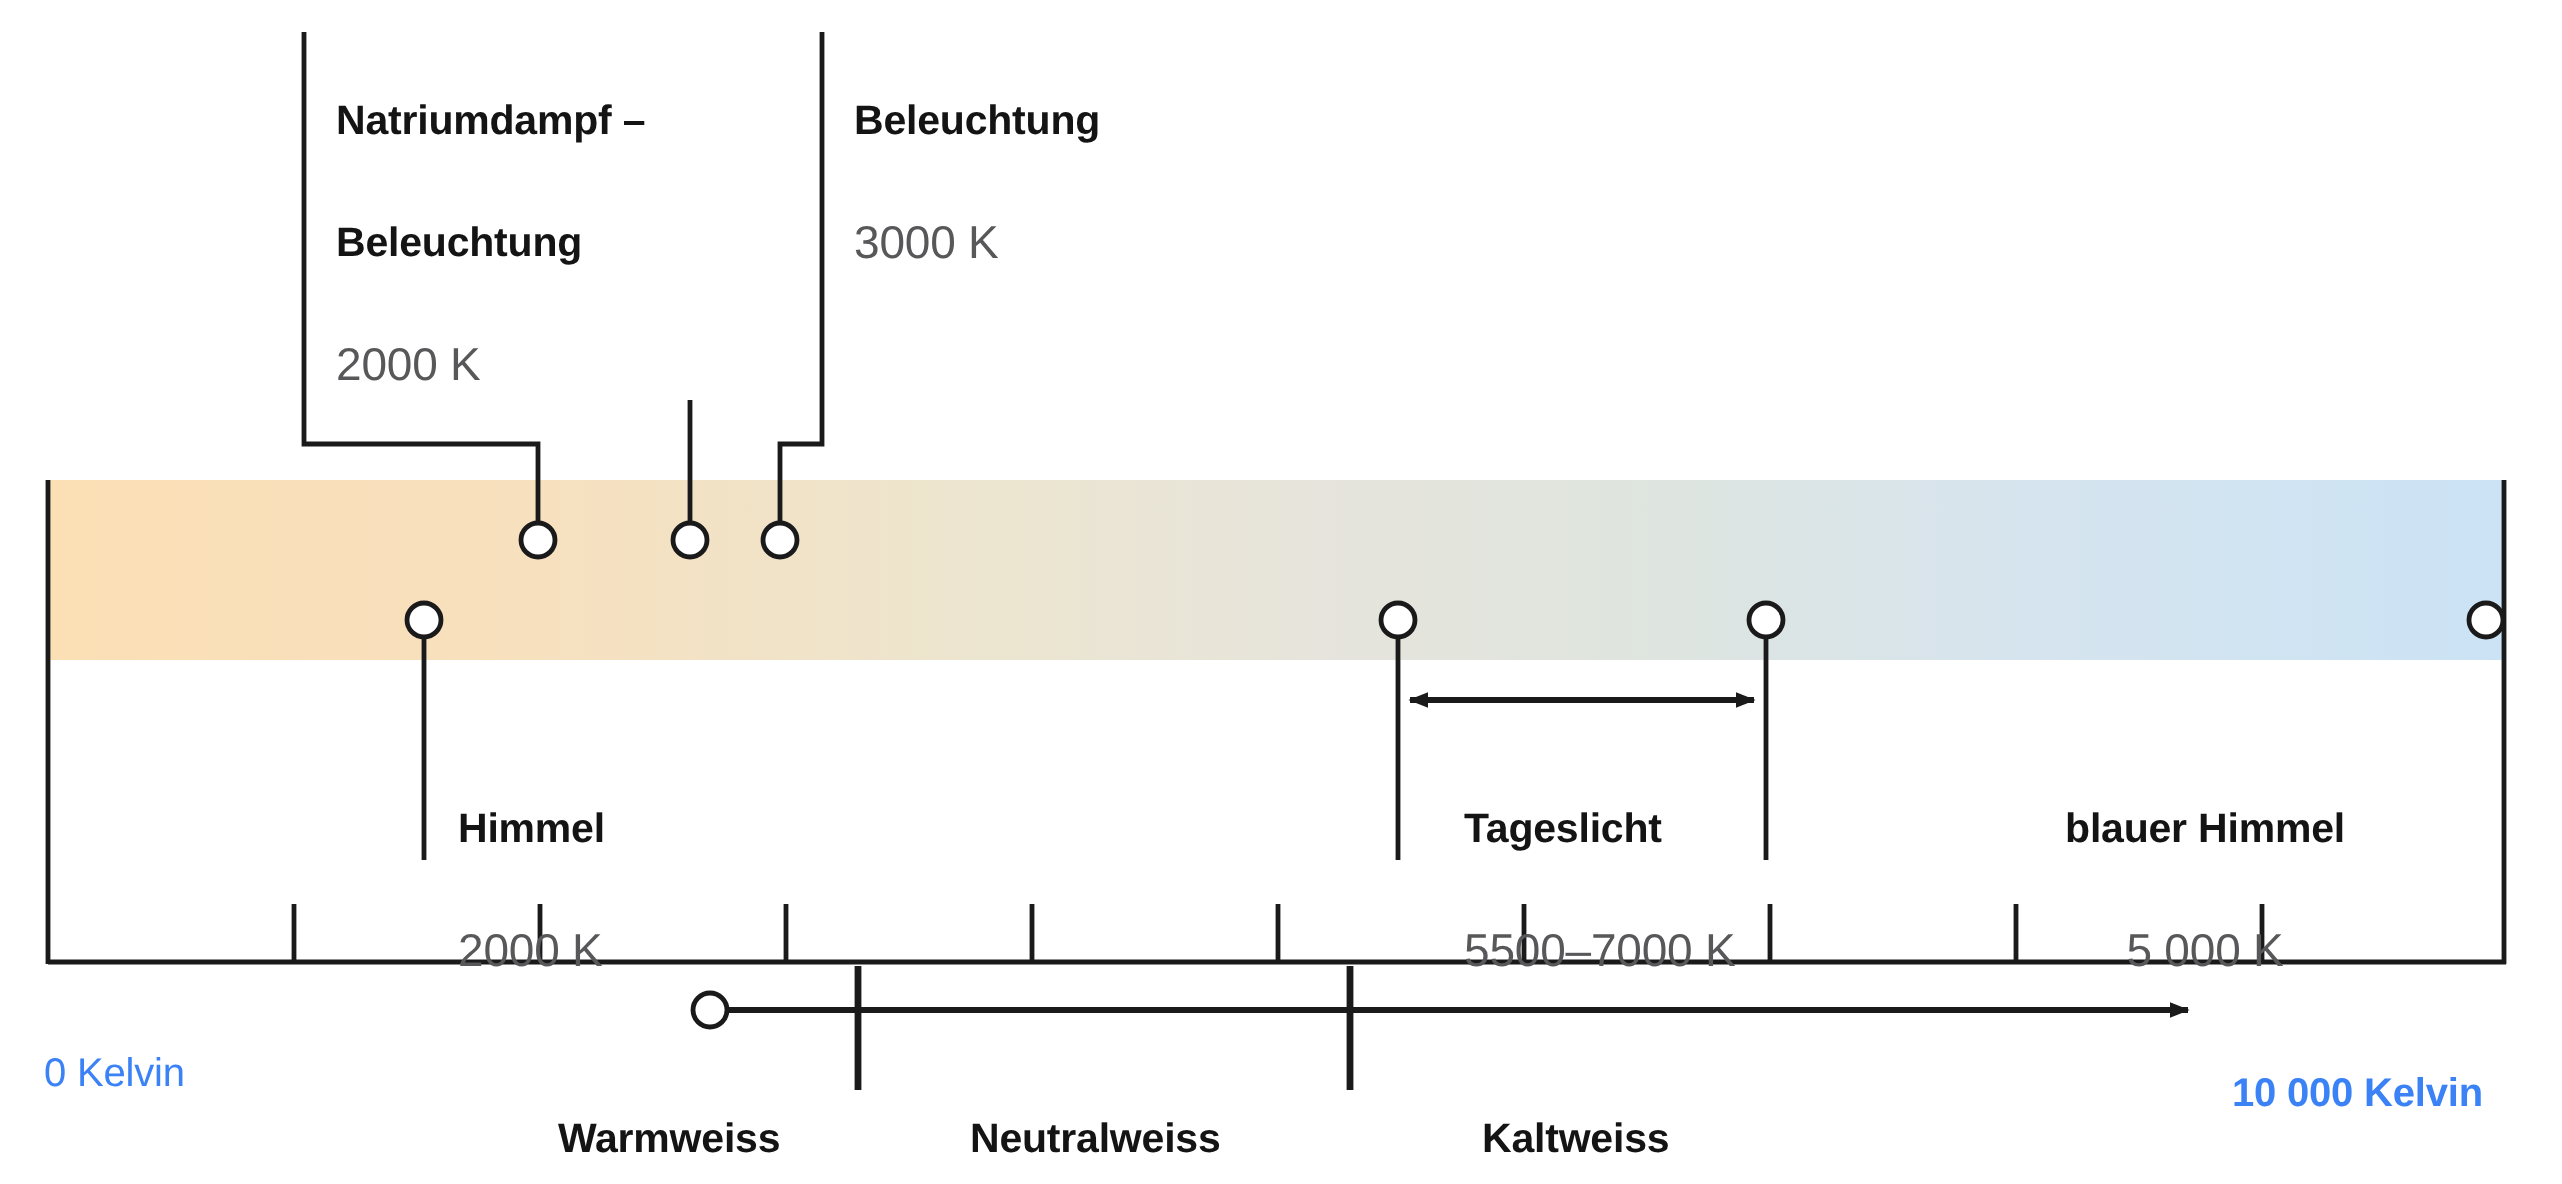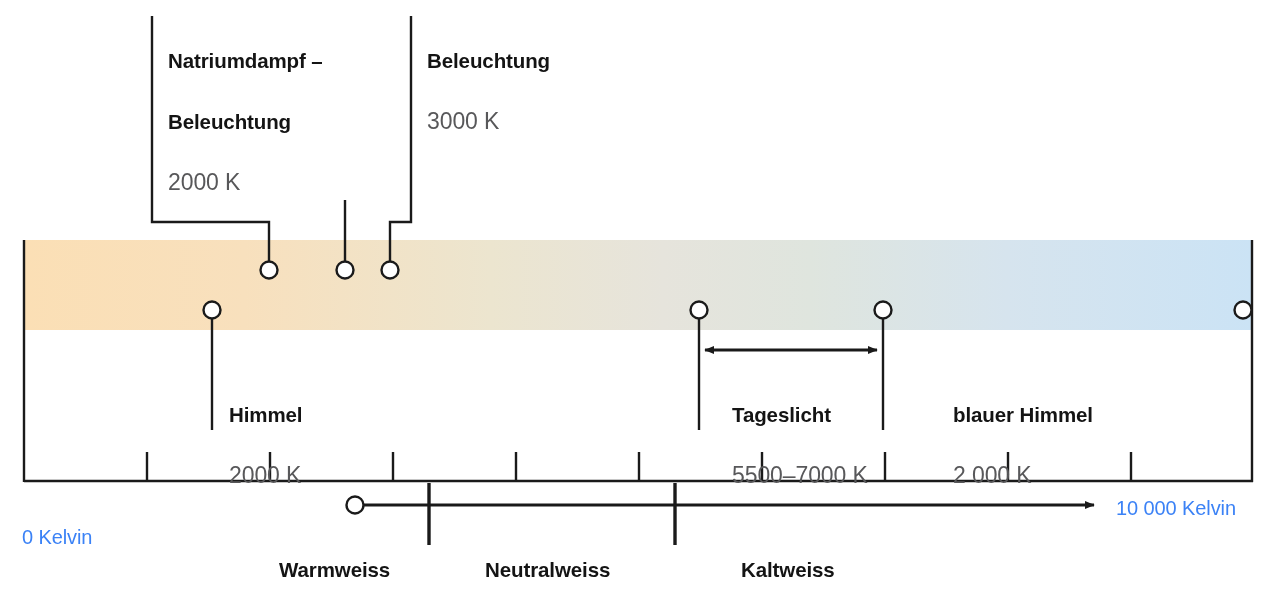--- a/index.html
+++ b/index.html
@@ -21,21 +21,21 @@
     line-height:25px;
     letter-spacing:-0.1px;
   }
   .lbl .val{
     font-weight:normal;
     font-size:23px;
     color:#58585a;
     line-height:25px;
     letter-spacing:-0.1px;
   }
-  .lbl.right{text-align:left;}
+  .lbl.right{text-align:center;}
   .axisend{
     position:absolute;
     font-size:20px;
     color:#3b82f6;
     white-space:pre;
     letter-spacing:-0.1px;
     margin-top:32px;
   }
 </style>
 </head>
@@ -131,34 +131,34 @@
     <div class="val">2000 K</div>
   </div>
 
   <div class="lbl" style="left:720px;top:366px;margin-left:12px;">
     <div class="name">Tageslicht</div>
     <div class="val">5500–7000 K</div>
   </div>
 
   <div class="lbl right" style="left:953px;top:366px;width:299px;">
     <div class="name">blauer Himmel</div>
-    <div class="val">2 000 K</div>
+    <div class="val">5 000 K</div>
   </div>
 
   <div class="lbl" style="left:279px;top:521px;">
     <div class="name">Warmweiss</div>
     
   </div>
 
   <div class="lbl" style="left:485px;top:521px;">
     <div class="name">Neutralweiss</div>
     
   </div>
 
   <div class="lbl" style="left:741px;top:521px;">
     <div class="name">Kaltweiss</div>
     
   </div>
 
   <div class="axisend" style="left:22px;top:494px;">0 Kelvin</div>
-  <div class="axisend" style="left:1116px;top:465px;">10 000 Kelvin</div>
+  <div class="axisend" style="left:1116px;top:504px;font-weight:bold;">10 000 Kelvin</div>
 
 </div>
 
 </body></html>

